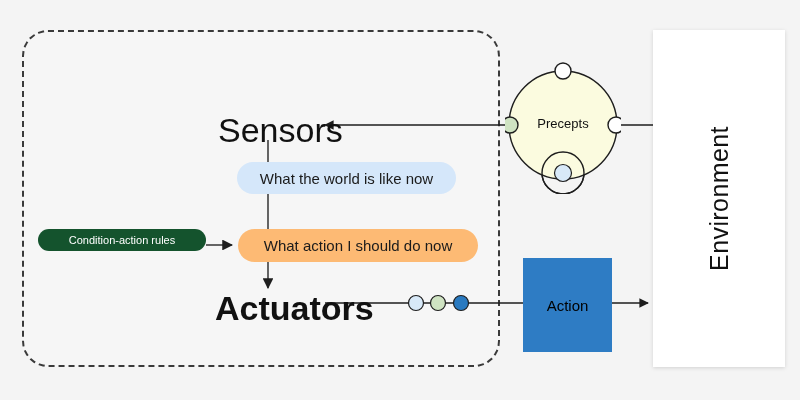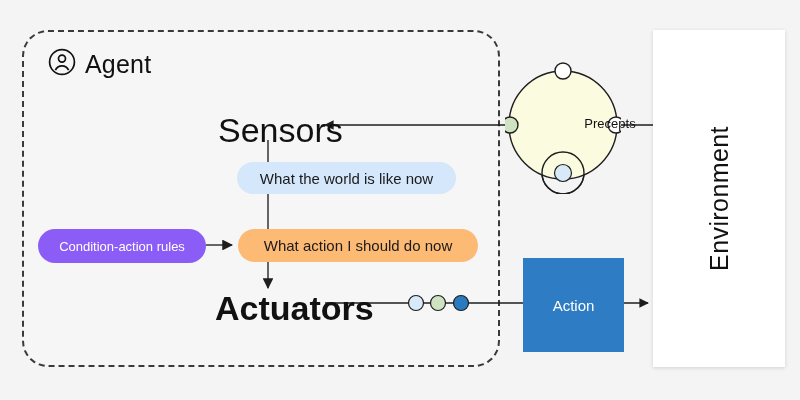--- a/index.html
+++ b/index.html
@@ -74,36 +74,36 @@
   }
   #pill-action-now {
     left: 238px; top: 229px;
     width: 240px; height: 33px;
     background: #fdba74;
     color: #1b1b1b;
     font-size: 15px;
   }
   #pill-rules {
     left: 38px; top: 229px;
-    width: 168px; height: 34px;
-    background: #8b5cf6;
+    width: 168px; height: 22px;
+    background: #14532d;
     color: #ffffff;
-    font-size: 13px;
+    font-size: 11px;
   }
 
   
   #action-box {
     position: absolute;
     left: 523px; top: 258px;
-    width: 101px; height: 94px;
+    width: 89px; height: 94px;
     background: #2e7cc4;
     display: flex;
     align-items: center;
     justify-content: center;
-    color: #ffffff;
+    color: #000000;
     font-size: 15px;
   }
 
   
   #environment-panel {
     position: absolute;
     left: 653px; top: 30px;
     width: 132px; height: 337px;
     background: #ffffff;
     box-shadow: 0 1px 4px rgba(0,0,0,0.14);
@@ -125,21 +125,20 @@
     left: 505px; top: 58px;
     width: 116px; height: 136px;
   }
   #precepts-label {
     position: absolute;
     left: 0; top: 58px;
     width: 116px;
     text-align: center;
     font-size: 13px;
     color: #111111;
-    margin-left: 47px;
   }
 
   
   #wires {
     position: absolute;
     left: 0; top: 0;
     width: 800px; height: 400px;
     pointer-events: none;
   }
 </style>
@@ -177,30 +176,20 @@
 
     <line x1="325" y1="303" x2="523" y2="303" stroke="#1e1e1e" stroke-width="1.6"></line>
 
     <line x1="612" y1="303" x2="648" y2="303" stroke="#1e1e1e" stroke-width="1.6" marker-end="url(#arrow-right)"></line>
 
     <circle cx="416" cy="303" r="7.5" fill="#d8e9f8" stroke="#1e1e1e" stroke-width="1.2"></circle>
     <circle cx="438" cy="303" r="7.5" fill="#cfe3c2" stroke="#1e1e1e" stroke-width="1.2"></circle>
     <circle cx="461" cy="303" r="7.5" fill="#2a7ac0" stroke="#1e1e1e" stroke-width="1.2"></circle>
   </svg>
 
-  <div id="agent-label">
-    <span class="glyph">
-      <svg width="28" height="28" viewBox="0 0 28 28">
-        <circle cx="14" cy="14" r="12.4" fill="none" stroke="#111111" stroke-width="1.7"></circle>
-        <circle cx="14" cy="10.6" r="3.5" fill="none" stroke="#111111" stroke-width="1.7"></circle>
-        <path d="M 7.4 22.1 A 7.2 7.2 0 0 1 20.6 22.1" fill="none" stroke="#111111" stroke-width="1.7"></path>
-      </svg>
-    </span>
-    <span class="txt">Agent</span>
-  </div>
 
   <div class="big-label" style="left:218px; top:113px;">Sensors</div>
 
   <div class="big-label" style="left:215px; top:291px;font-weight:bold;">Actuators</div>
 
   <div class="pill" id="pill-world">What the world is like now</div>
 
   <div class="pill" id="pill-action-now">What action I should do now</div>
 
   <div class="pill" id="pill-rules">Condition-action rules</div>

